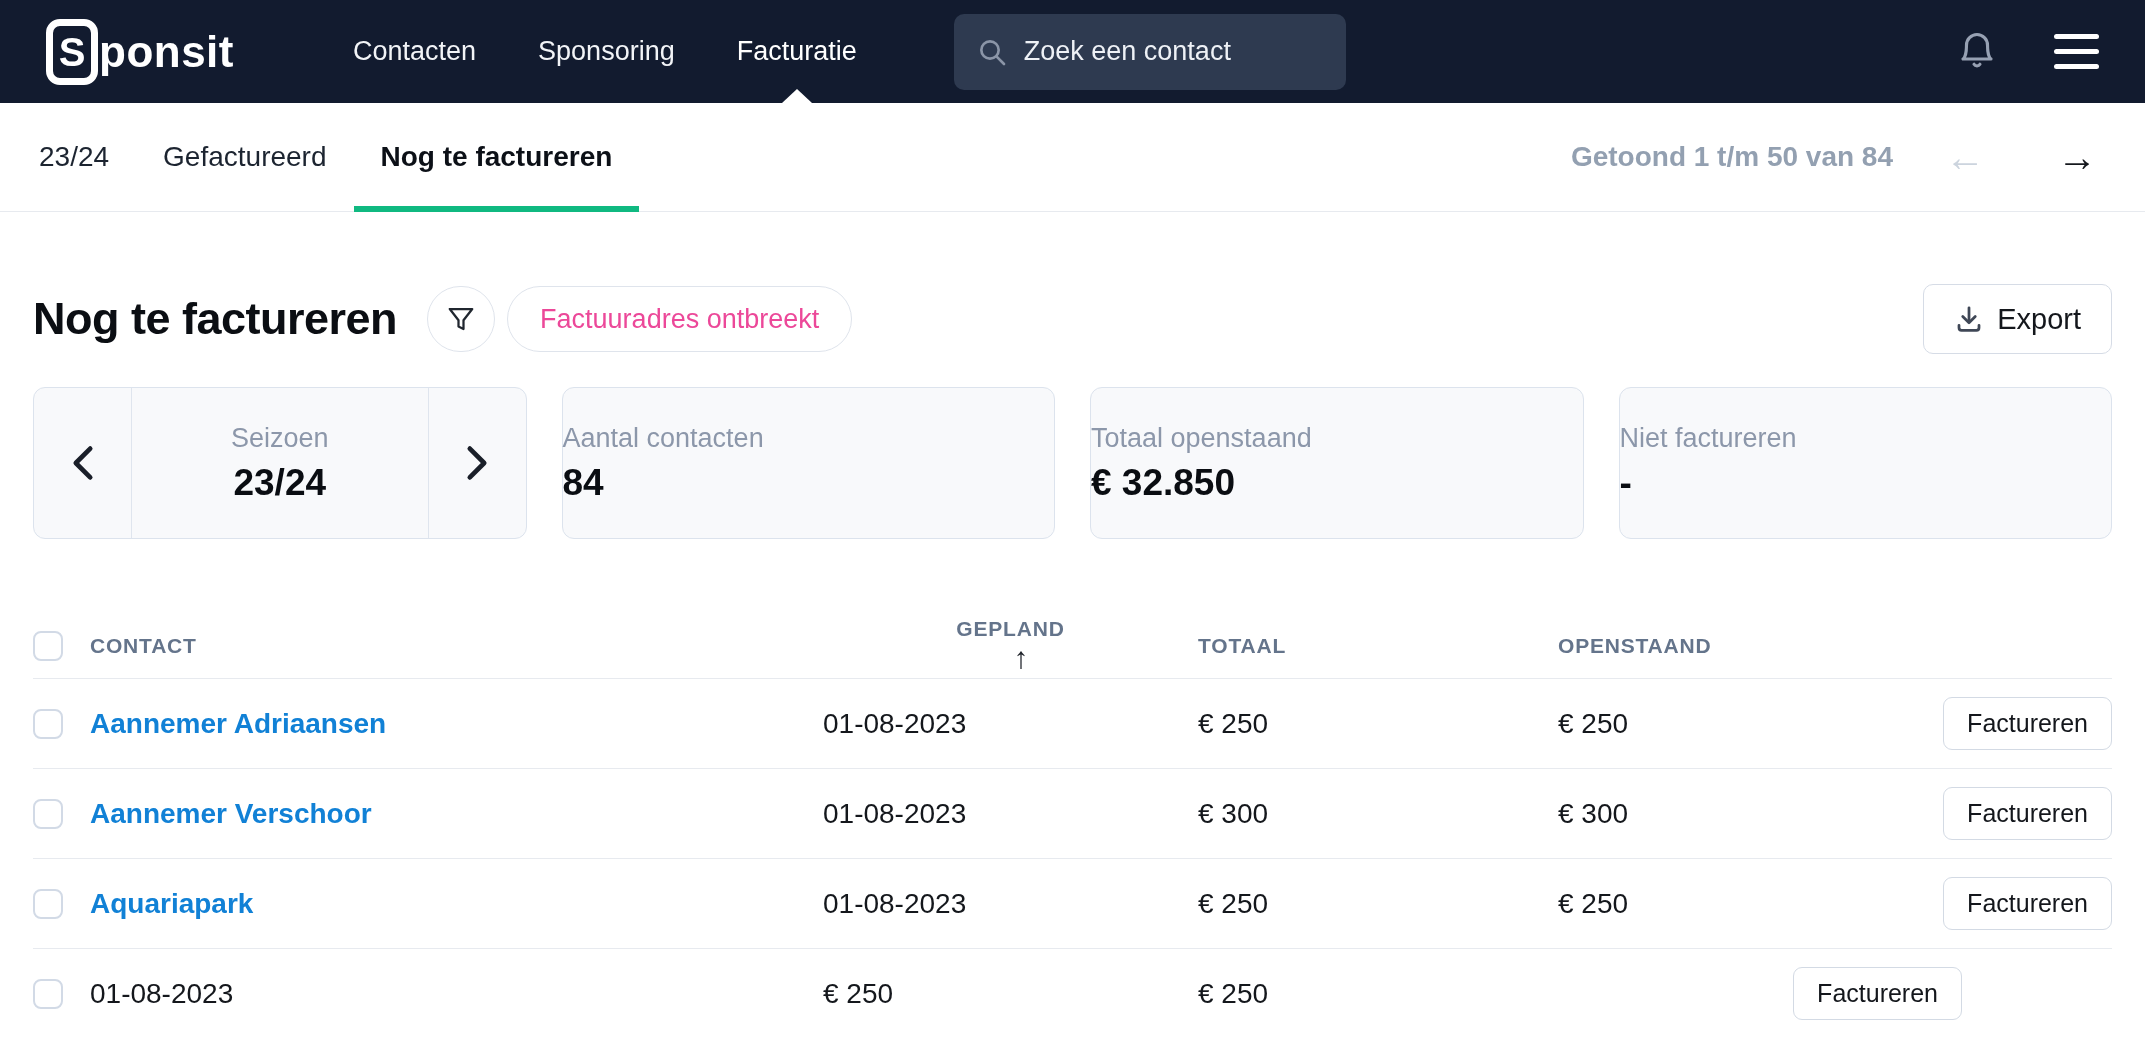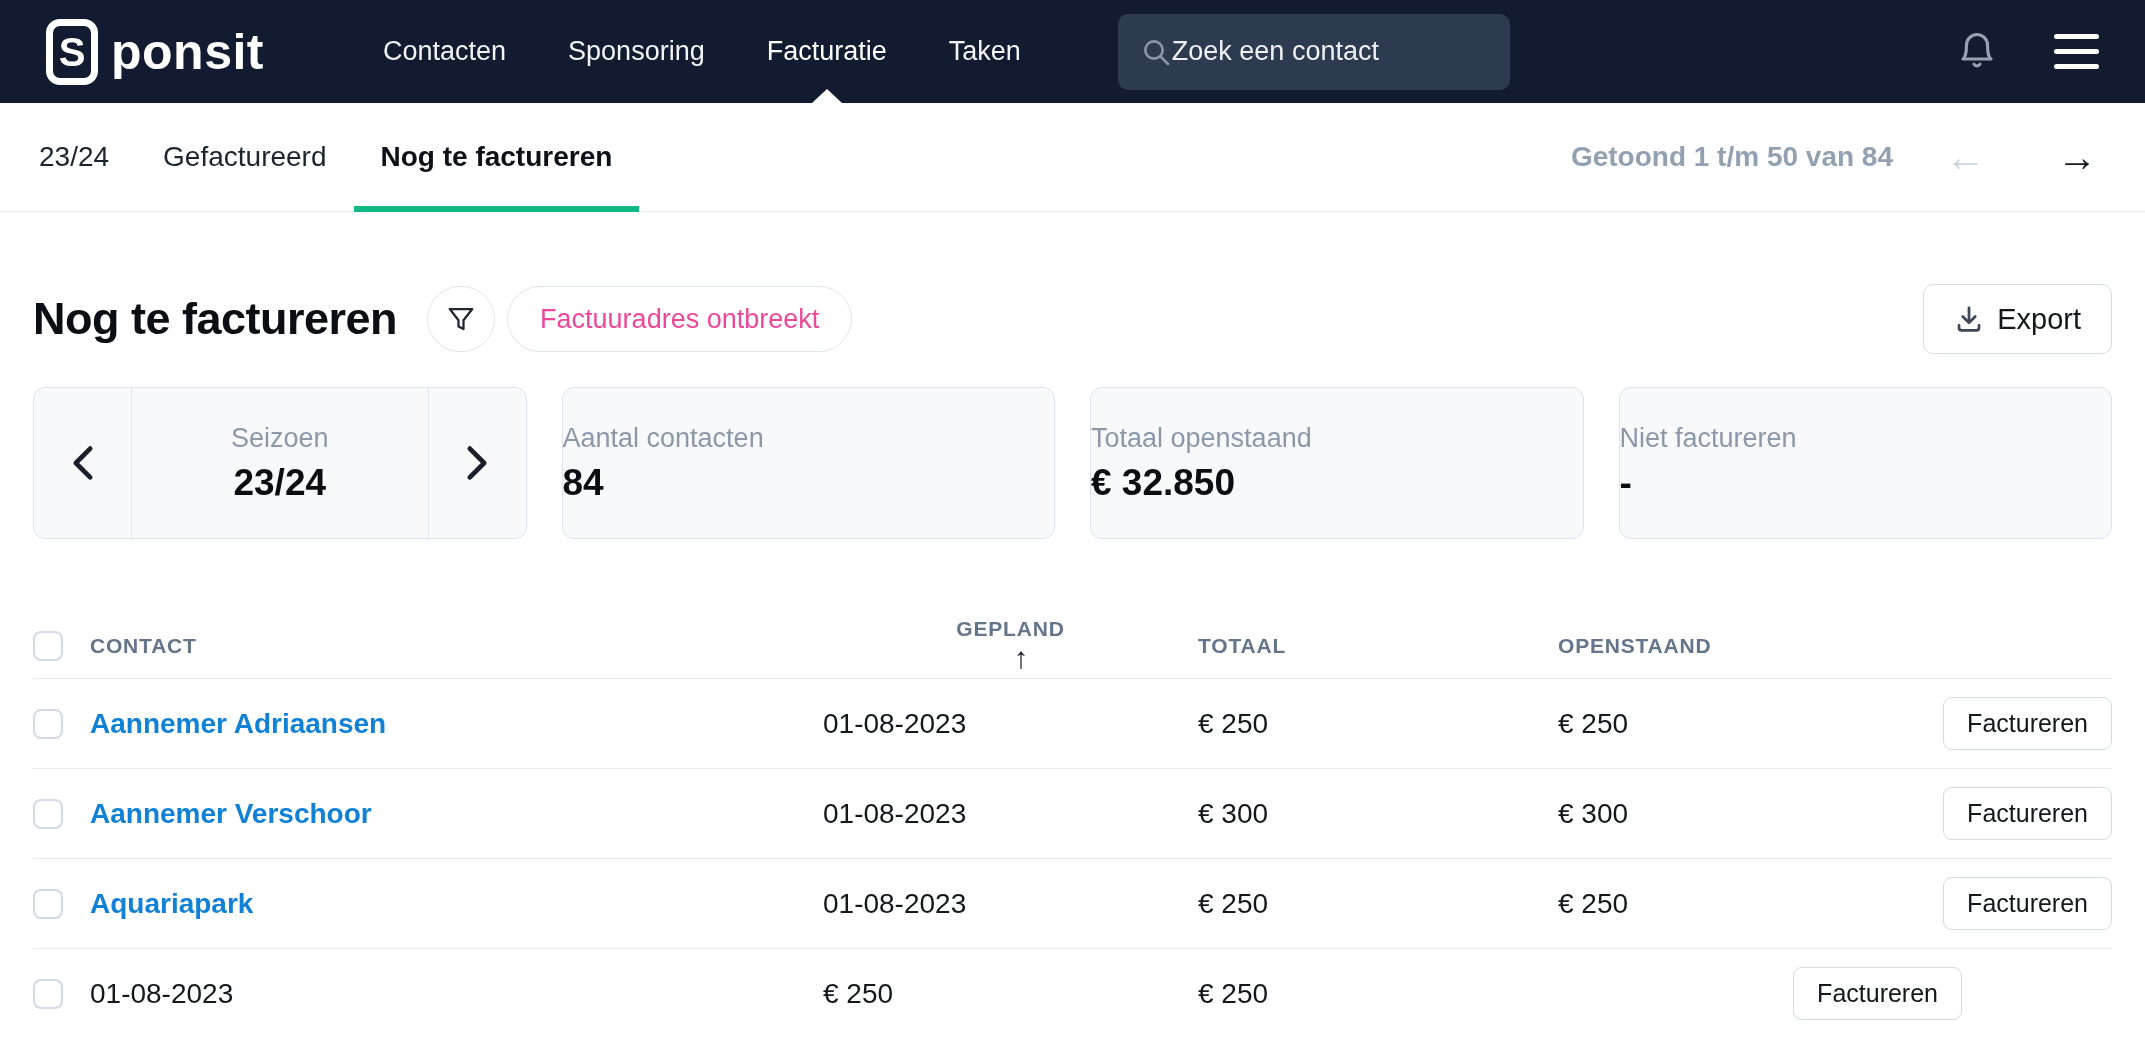--- a/index.html
+++ b/index.html
@@ -5,33 +5,33 @@
   * { margin:0; padding:0; box-sizing:border-box; }
   html,body { width:2145px; height:1038px; overflow:hidden; background:#fff;
               font-family:"Liberation Sans", sans-serif; color:#14171c; }
 
   
   .navbar { height:103px; background:#121b2f; display:flex; align-items:center; padding:0 46px; position:relative; }
   .logo { display:flex; align-items:center; cursor:pointer; }
   .logo-badge { width:52px; height:66px; border:7px solid #fff; border-radius:14px;
                 display:flex; align-items:center; justify-content:center;
                 color:#fff; font-size:40px; font-weight:800; line-height:1; }
-  .logo-text { color:#fff; font-size:50px; font-weight:700; margin-left:13px; letter-spacing:.5px; }
+  .logo-text { color:#fff; font-size:44px; font-weight:700; margin-left:1px; letter-spacing:.5px; }
   .nav-links { display:flex; align-self:stretch; margin-left:88px; }
   .nav-item { display:flex; align-items:center; padding:0 31px; color:#f2f4f7; font-size:27px;
               font-weight:500; position:relative; cursor:pointer; white-space:nowrap; }
   .nav-item.active { color:#ffffff; }
   .nav-caret { position:absolute; bottom:0; left:50%; transform:translateX(-50%);
                width:0; height:0; border-left:15px solid transparent; border-right:15px solid transparent;
                border-bottom:14px solid #ffffff; }
   .searchbox { margin-left:66px; width:392px; height:76px; background:#2e3a50; border-radius:10px;
                display:flex; align-items:center; padding:0 22px; }
   .searchbox svg { flex:none; }
   .searchbox input { background:transparent; border:none; outline:none; color:#22c55e;
-                     font-size:27px; width:100%; font-family:"Liberation Sans", sans-serif; }
+                     font-size:27px; margin-left:16px; width:100%; font-family:"Liberation Sans", sans-serif; }
   .searchbox input::placeholder { color:#eef1f6; opacity:1; }
   .nav-spacer { flex:1; }
   .bell-btn { cursor:pointer; display:flex; align-items:center; }
   .burger { margin-left:56px; cursor:pointer; display:flex; flex-direction:column; gap:10px; }
   .burger span { display:block; width:45px; height:5px; background:#fff; border-radius:3px; }
 
   
   .tabbar { height:109px; display:flex; align-items:stretch; border-bottom:1px solid #e7eaef; padding:0 12px; }
   .tab { display:flex; align-items:center; padding:0 27px; font-size:28px; color:#1c2430;
          font-weight:500; position:relative; cursor:pointer; white-space:nowrap; }
@@ -97,23 +97,20 @@
     <div class="nav-item">
       <span>Contacten</span>
     </div>
     <div class="nav-item">
       <span>Sponsoring</span>
     </div>
     <div class="nav-item active">
       <span>Facturatie</span>
       <span class="nav-caret"></span>
     </div>
-    <div class="nav-item">
-      <span>Taken</span>
-    </div>
   </nav>
 
   <div class="searchbox">
     <svg width="32" height="32" viewBox="0 0 24 24" fill="none" stroke="#8b95a7" stroke-width="2" stroke-linecap="round">
       <circle cx="10.5" cy="10.5" r="6.5"></circle>
         <line x1="15.5" y1="15.5" x2="21" y2="21"></line>
     </svg>
     <input type="text" placeholder="Zoek een contact" style="">
   </div>
 

